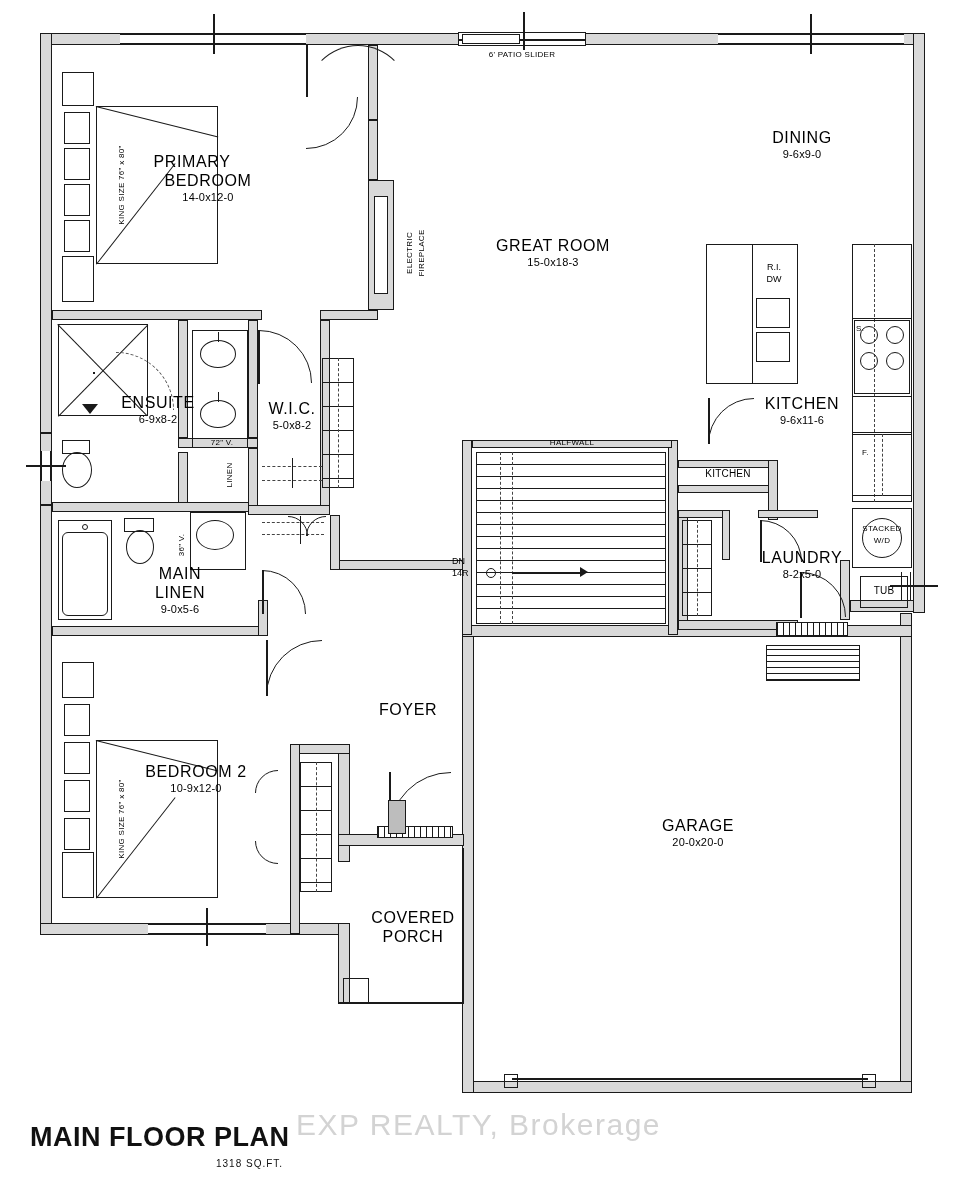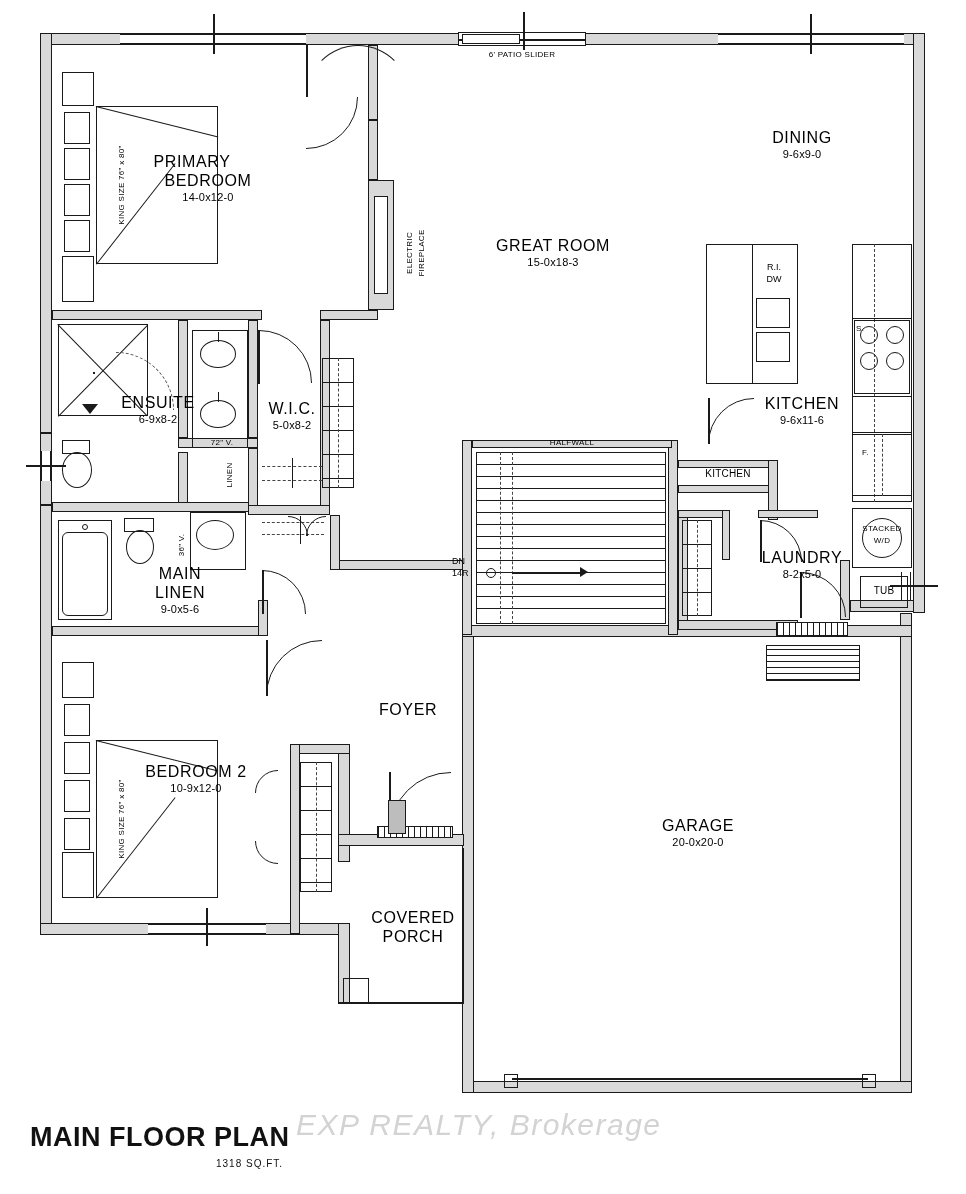--- a/index.html
+++ b/index.html
@@ -129,21 +129,20 @@
     font-size: 10px;
     letter-spacing: 1px;
     color: #111;
   }
   .watermark {
     position: absolute;
     font-size: 30px;
     letter-spacing: 1.5px;
     color: #d3d3d3;
     font-weight: 400;
-    font-style: italic;
   }
 </style>
 </head>
 <body>
 
 <div id="plan">
 
   <div class="wall" style="left:40px;  top:33px;   width:885px; height:12px;"></div>
 
   <div class="wall" style="left:40px;  top:33px;   width:12px;  height:400px;"></div>

